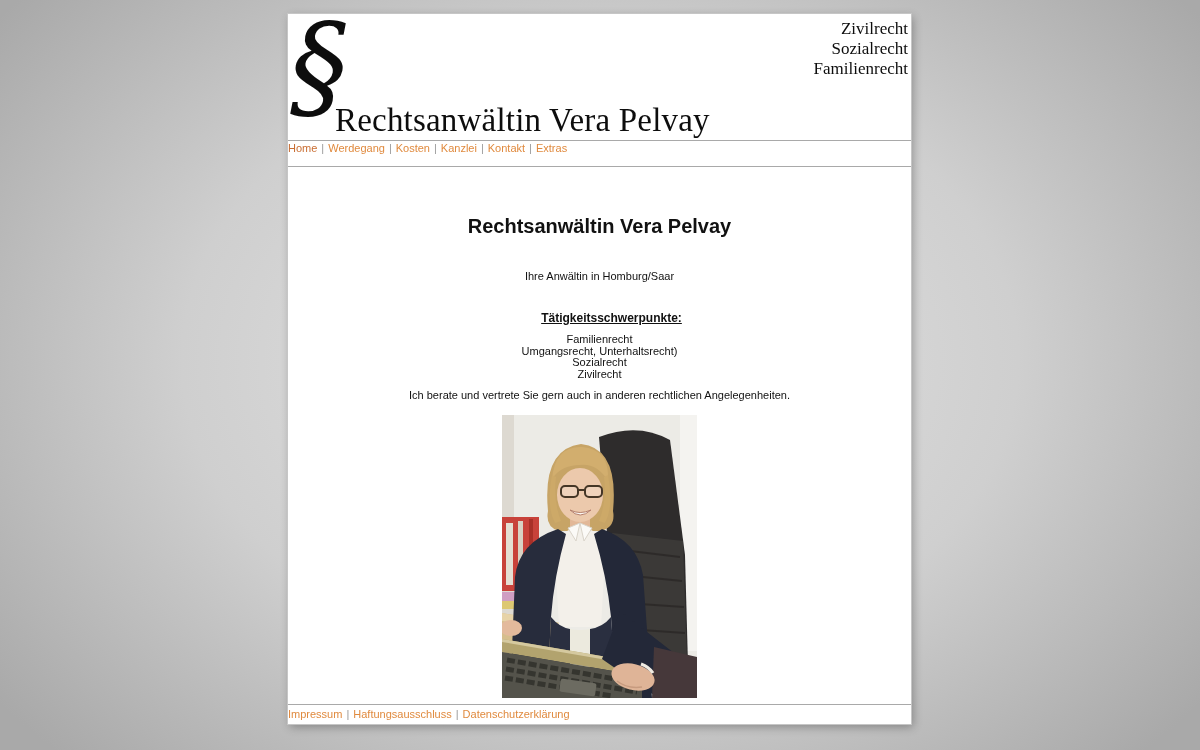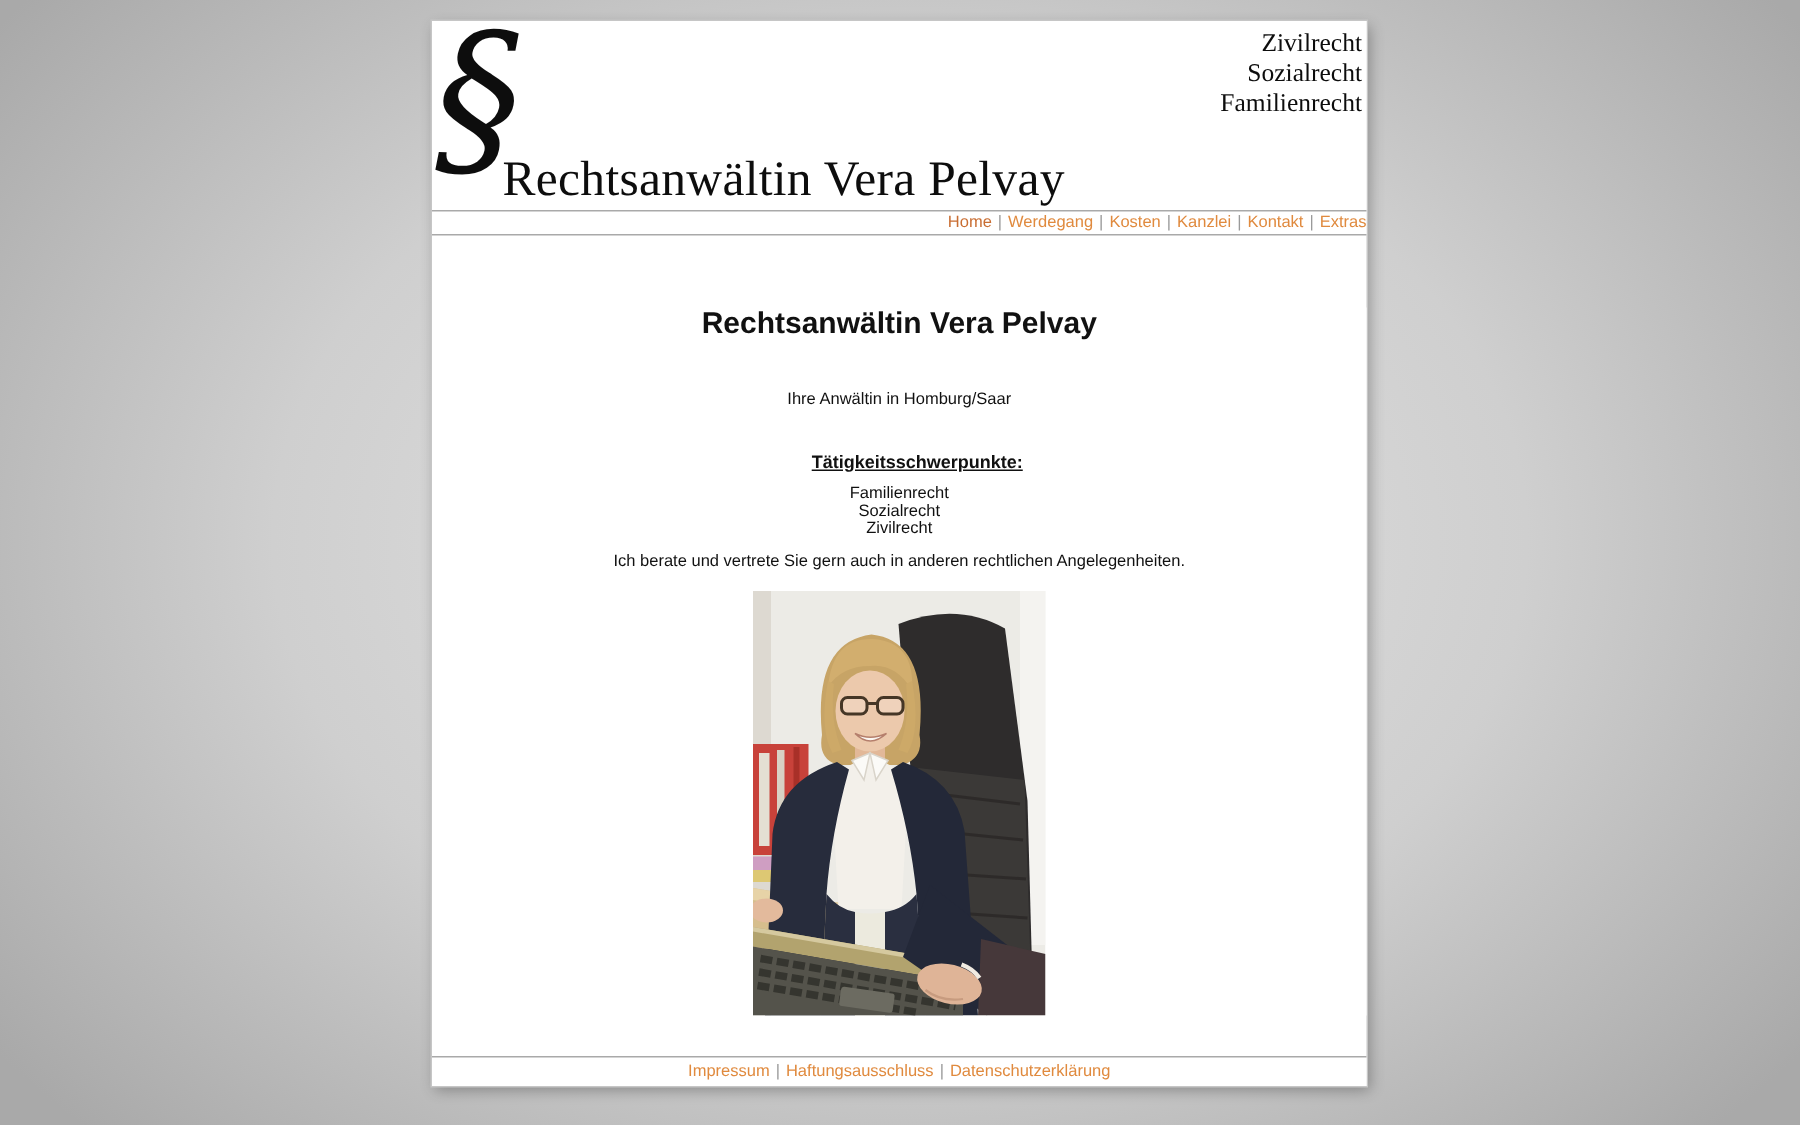--- a/index.html
+++ b/index.html
@@ -29,41 +29,41 @@
     letter-spacing:0.2px; white-space:nowrap; color:#0d0d0d;
   }
   .practice-areas {
     position:absolute; top:5px; right:3px; text-align:right;
     font-family:"Liberation Serif", serif; font-size:17px; line-height:20px;
     color:#0d0d0d;
   }
   
   .nav {
     border-top:1px solid #a9a9a9; border-bottom:1px solid #a9a9a9;
-    height:17px; line-height:15px; text-align:right; font-size:11px;
+    height:27px; line-height:15px; text-align:left; font-size:11px;
     background:#fff;
   }
   .nav a, .footer a { text-decoration:none; cursor:pointer; }
   .link-orange { color:#e08a3e; }
   .link-home   { color:#c96e33; }
   .sep { color:#9a9a9a; padding:0 4px; font-size:11px; }
   
   .content { text-align:center; background:#fff; }
   .page-title   { margin-top:48px; font-size:20px; font-weight:bold; }
   .page-subtitle{ margin-top:32px; font-size:11px; }
   .focus-heading{ margin-top:29px; font-size:12px; font-weight:bold; text-decoration:underline;padding-left:24px; }
   .focus-lines  { margin-top:9px;  font-size:11px; line-height:11.5px; }
   .closing      { margin-top:9px;  font-size:11px; }
   .photo-wrap   { margin:14px auto 0; width:195px; height:283px; }
   .photo-wrap svg { display:block; }
   
   .footer {
     position:absolute; left:0; right:0; bottom:0;
     border-top:1px solid #a9a9a9; height:20px; line-height:18px;
-    text-align:center; font-size:11px; background:#fff;
+    text-align:left; font-size:11px; background:#fff;
   }
 </style>
 </head>
 <body>
 
 <div class="page">
 
   <div class="header">
     <span class="logo-symbol">§</span>
     <span class="site-title">Rechtsanwältin Vera Pelvay</span>
@@ -77,20 +77,21 @@
   <div class="nav">
     <a class="link-home">Home</a><span class="sep">|</span><a class="link-orange">Werdegang</a><span class="sep">|</span><a class="link-orange">Kosten</a><span class="sep">|</span><a class="link-orange">Kanzlei</a><span class="sep">|</span><a class="link-orange">Kontakt</a><span class="sep">|</span><a class="link-orange">Extras</a>
   </div>
 
   <div class="content">
     <div class="page-title">Rechtsanwältin Vera Pelvay</div>
     <div class="page-subtitle">Ihre Anwältin in Homburg/Saar</div>
     <div class="focus-heading">Tätigkeitsschwerpunkte:</div>
     <div class="focus-lines">
       <div>Familienrecht</div>
+      <div>Umgangsrecht, Unterhaltsrecht)</div>
       <div>Sozialrecht</div>
       <div>Zivilrecht</div>
     </div>
     <div class="closing">Ich berate und vertrete Sie gern auch in anderen rechtlichen Angelegenheiten.</div>
 
     <div class="photo-wrap">
       <svg width="195" height="283" viewBox="0 0 195 283" xmlns="http://www.w3.org/2000/svg">
         <title>Rechtsanwältin am Schreibtisch mit Laptop, dunkler Bürostuhl, rote Gesetzbücher</title>
 
         <rect x="0" y="0" width="195" height="283" fill="#ecebe6"></rect>

